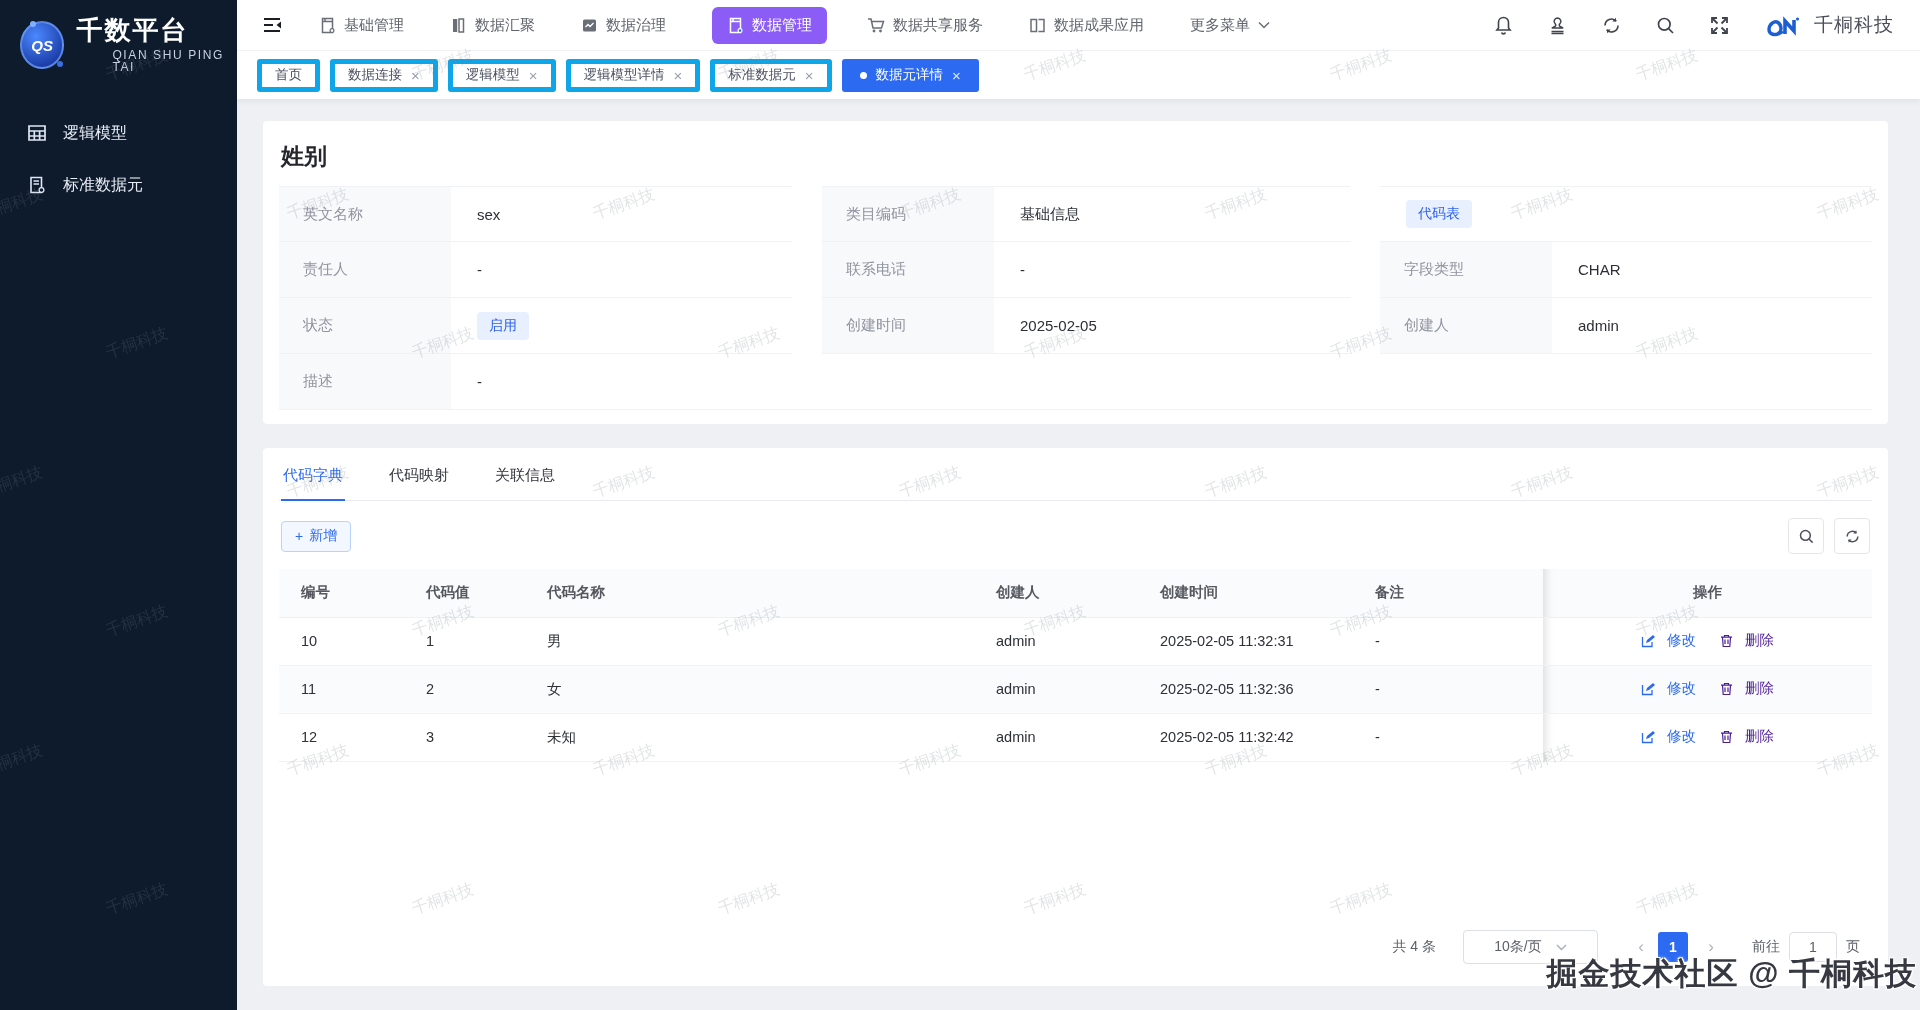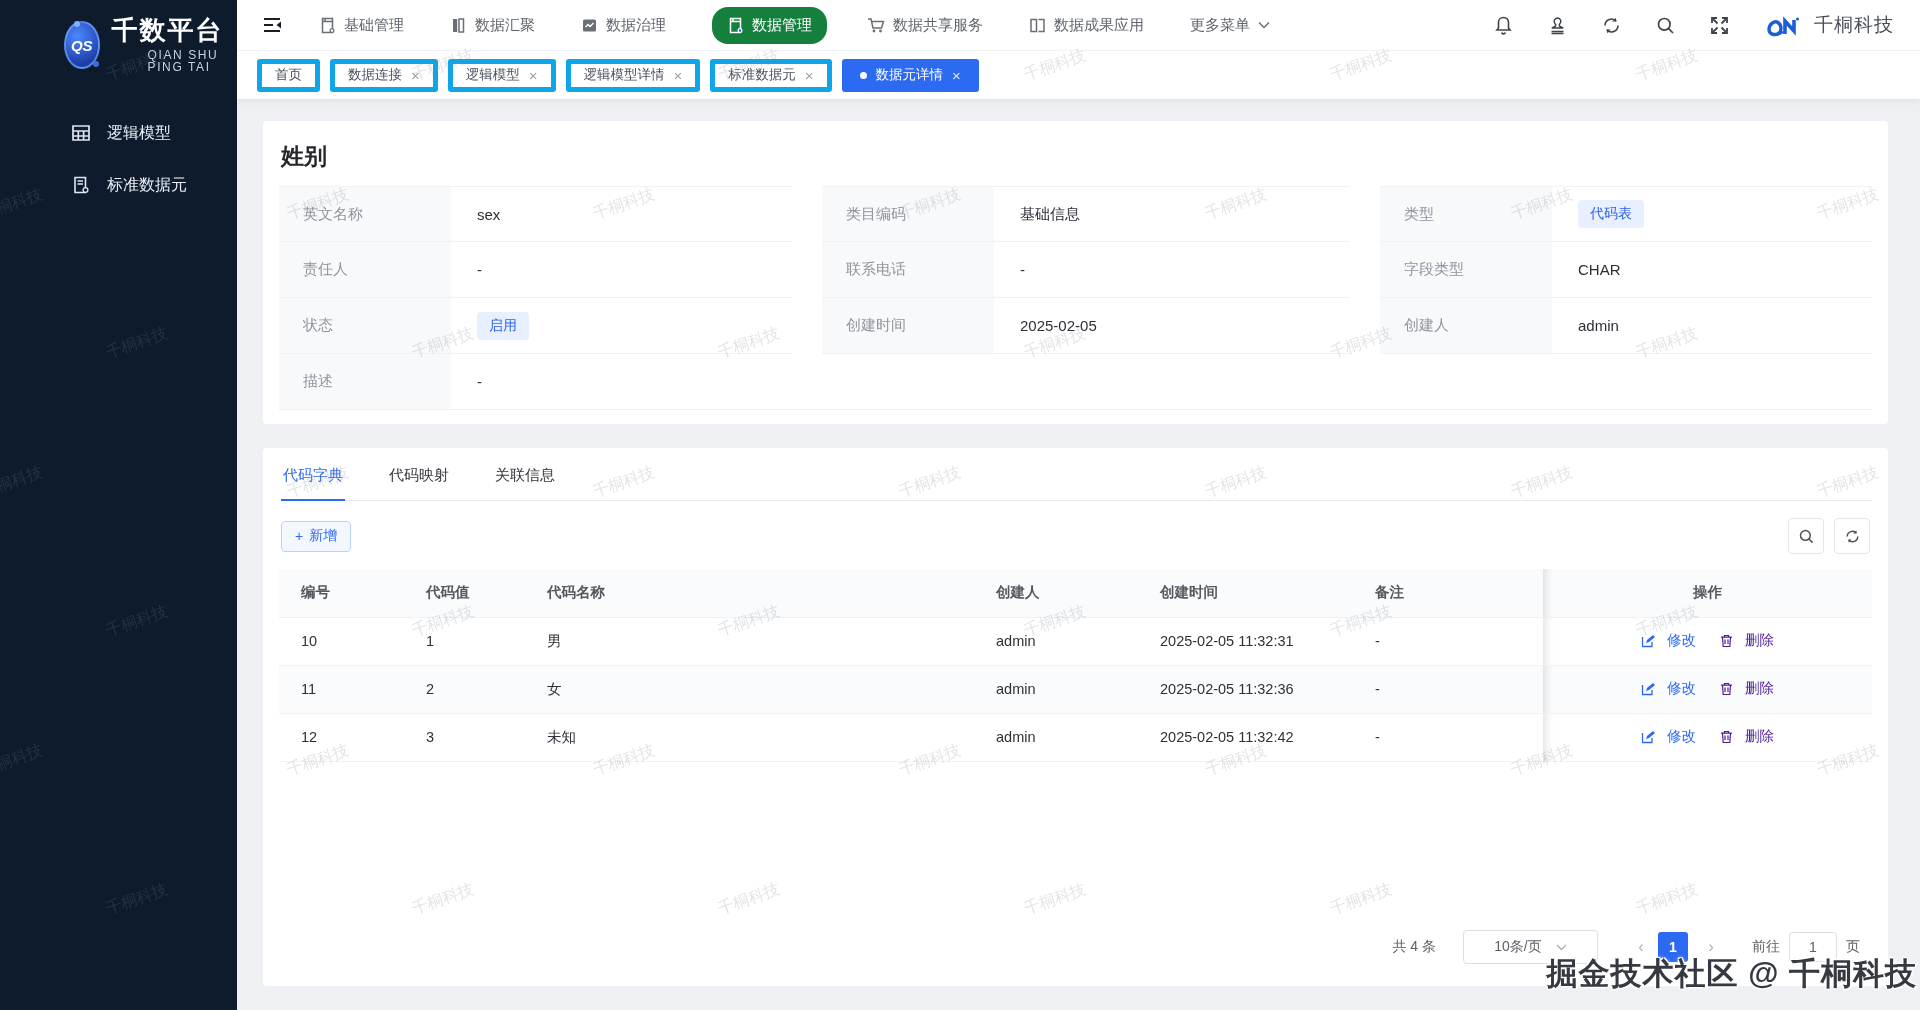--- a/index.html
+++ b/index.html
@@ -5,21 +5,21 @@
   * { margin:0; padding:0; box-sizing:border-box; }
   html,body { width:1920px; height:1010px; overflow:hidden; }
   body {
     font-family:"Liberation Sans","DejaVu Sans",sans-serif;
     background:#eef0f4; color:#303338; position:relative;
   }
   svg { display:block; }
   .app { display:flex; height:100%; }
 
   
-  .sidebar { width:237px; background:#0d1b2d; flex:0 0 237px; position:relative; z-index:5;padding-left:44px; }
+  .sidebar { width:237px; background:#0d1b2d; flex:0 0 237px; position:relative; z-index:5; }
   .logo-row { display:flex; align-items:center; gap:12px; padding:17px 0 0 20px; }
   .logo-circle {
     width:48px; height:48px; border-radius:50%;
     background:radial-gradient(circle at 35% 30%, #4c88ff, #1c3ea9 75%);
     border:2px solid rgba(120,170,255,.65);
     display:grid; place-items:center; position:relative;
   }
   .logo-circle span { color:#fff; font-weight:bold; font-style:italic; font-size:15px; }
   .logo-circle::before, .logo-circle::after {
     content:""; position:absolute; width:6px; height:6px; border-radius:50%; background:#7fb0ff;
@@ -36,21 +36,21 @@
 
   
   .main { flex:1; display:flex; flex-direction:column; min-width:0; }
 
   
   .topbar { height:56px; background:#fff; display:flex; align-items:center; padding:0 26px 0 24px; }
   .fold { color:#1a1d24; cursor:pointer; margin-right:36px; }
   .nav-item { display:inline-flex; align-items:center; gap:8px; color:#60646c; font-size:15px;
     margin-right:46px; cursor:pointer; white-space:nowrap; }
   .nav-item .ic { color:#6a6e77; }
-  .nav-item.active { background:#15803d; color:#fff; border-radius:16px; padding:9px 15px; margin-right:40px; }
+  .nav-item.active { background:#8b5cf6; color:#fff; border-radius:6px; padding:9px 15px; margin-right:40px; }
   .nav-item.active .ic { color:#fff; }
   .topbar-spacer { flex:1; }
   .hicon { color:#3f434c; margin-left:33px; cursor:pointer; }
   .brand { display:flex; align-items:center; gap:8px; margin-left:36px; }
   .brand-mark { color:#1d5fd3; }
   .brand-name { font-size:19px; color:#4a4e58; letter-spacing:1px; }
 
   
   .tabstrip { height:54px; background:#fff; border-top:1px solid #f1f2f5;
     box-shadow:0 3px 5px rgba(0,0,0,.05); display:flex; align-items:center;
@@ -350,21 +350,20 @@
                 <div class="dlabel">联系电话</div>
                 <div class="dvalue">-</div>
               </div>
               <div class="drow">
                 <div class="dlabel">创建时间</div>
                 <div class="dvalue">2025-02-05</div>
               </div>
             </div>
             <div class="dcol dcol3">
               <div class="drow">
-                <div class="dlabel">类型</div>
                 <div class="dvalue">
                     <span class="tag">代码表</span>
                   </div>
               </div>
               <div class="drow">
                 <div class="dlabel">字段类型</div>
                 <div class="dvalue">CHAR</div>
               </div>
               <div class="drow">
                 <div class="dlabel">创建人</div>

